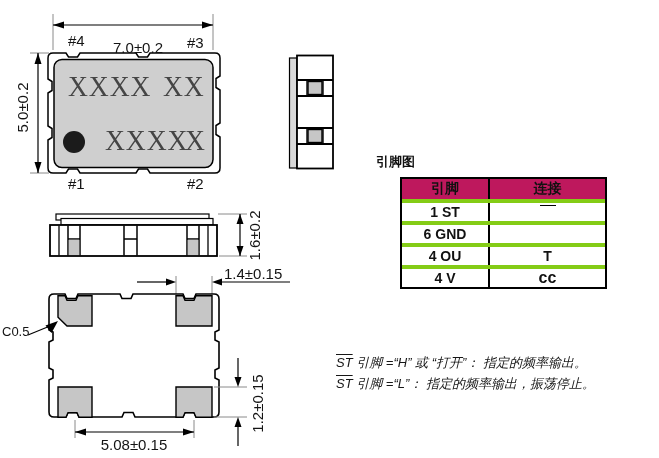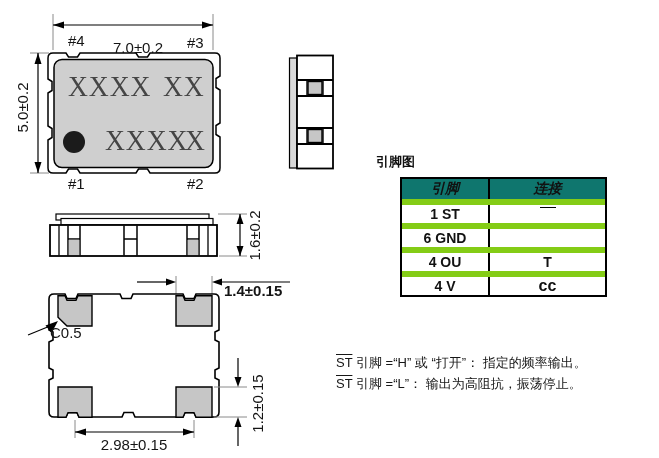--- a/index.html
+++ b/index.html
@@ -9,31 +9,31 @@
   .lbl{position:absolute;font-size:15px;color:#141414;white-space:nowrap;}
   .lbl.center{text-align:center;}
   .rot{transform:rotate(-90deg);transform-origin:center center;text-align:center;}
   .pinlbl{font-size:15px;}
   .mark{position:absolute;font-family:"Liberation Serif",serif;color:#454545;
         font-size:30px;letter-spacing:1px;transform:scaleX(.92);transform-origin:left center;}
   .dot{position:absolute;width:22px;height:22px;border-radius:50%;background:#1b1b1b;}
   
   .ptable{position:absolute;left:400px;top:177px;width:203px;border:2px solid #000;
           font-size:14px;font-weight:bold;}
-  .ptable .trow{display:flex;align-items:center;height:18px;border-top:6px solid #84cc16;}
-  .ptable .trow.head{height:20px;background:#0f766e;border-top:none;font-style:italic;}
+  .ptable .trow{display:flex;align-items:center;height:18px;border-top:4px solid #84cc16;}
+  .ptable .trow.head{height:20px;background:#be185d;border-top:none;}
   .ptable .c1{width:86px;text-align:center;border-right:2px solid #000;align-self:stretch;
               display:flex;align-items:center;justify-content:center;}
   .ptable .c2{flex:1;text-align:center;align-self:stretch;position:relative;
               display:flex;align-items:center;justify-content:center;}
   .olmark{position:absolute;top:2px;left:50%;margin-left:-8px;width:16px;height:0;
           border-top:1.6px solid #000;}
   .cc-small{font-size:16px;font-weight:bold;}
   .title{position:absolute;left:376px;top:153px;font-size:13px;font-weight:bold;}
-  .notes{position:absolute;left:336px;top:352px;font-size:13px;line-height:21px;color:#161616;}
+  .notes{position:absolute;left:336px;top:352px;font-size:13px;line-height:21px;color:#161616;font-style:italic;}
   .notes .st{text-decoration:overline;}
 </style>
 </head>
 <body>
 
 <div id="stage">
 
   <svg width="659" height="458" viewBox="0 0 659 458">
 
     <g>
@@ -150,24 +150,24 @@
   <div class="lbl pinlbl" style="left:187px;top:175px;">#2</div>
   <div class="lbl rot" style="left:-8px;top:99px;width:60px;">5.0±0.2</div>
 
   <span class="mark" style="left:68px;top:69px;">XXXX</span>
   <span class="mark" style="left:163px;top:69px;">XX</span>
   <span class="mark" style="left:105px;top:123px;">XXXX</span>
   <span class="mark" style="left:185px;top:123px;">X</span>
   <div class="dot" style="left:63px;top:131px;"></div>
 
   <div class="lbl rot" style="left:224px;top:227px;width:60px;">1.6±0.2</div>
-  <div class="lbl" style="left:224px;top:282px;font-weight:bold;">1.4±0.15</div>
-  <div class="lbl" style="left:2px;top:324px;font-size:15px;margin-left:48px;">C0.5</div>
+  <div class="lbl" style="left:224px;top:265px;">1.4±0.15</div>
+  <div class="lbl" style="left:2px;top:324px;font-size:13px;">C0.5</div>
   <div class="lbl rot" style="left:221px;top:395px;width:72px;">1.2±0.15</div>
-  <div class="lbl center" style="left:89px;top:436px;width:90px;">2.98±0.15</div>
+  <div class="lbl center" style="left:89px;top:436px;width:90px;">5.08±0.15</div>
 
   <div class="title">引脚图</div>
   <div class="ptable">
     <div class="trow head">
       <div class="c1">引脚</div>
       <div class="c2">连接</div>
     </div>
     <div class="trow">
       <div class="c1">1 ST</div>
       <div class="c2">
@@ -184,16 +184,16 @@
       <div class="c2">T</div>
     </div>
     <div class="trow">
       <div class="c1">4 V</div>
       <div class="c2 cc-small">cc</div>
     </div>
   </div>
 
   <div class="notes">
     <div><span class="st">ST</span><span> 引脚 =“H” 或 “打开”：  指定的频率输出。</span></div>
-    <div><span class="st">ST</span><span> 引脚 =“L”：  输出为高阻抗，振荡停止。</span></div>
+    <div><span class="st">ST</span><span> 引脚 =“L”：  指定的频率输出，振荡停止。</span></div>
   </div>
 
 </div>
 
 </body></html>

